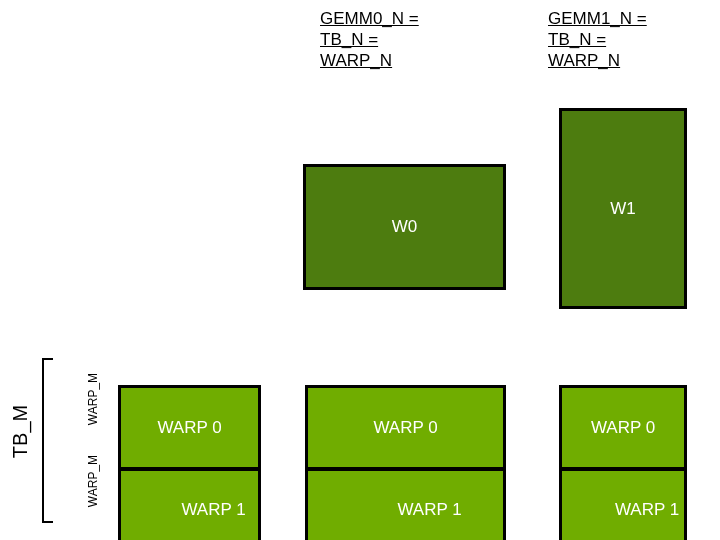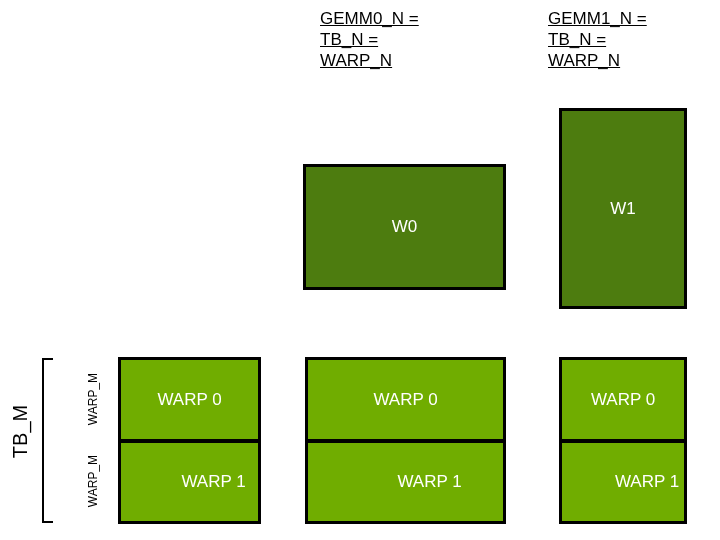--- a/index.html
+++ b/index.html
@@ -58,20 +58,21 @@
     left: 0;
     width: 100%;
     box-sizing: border-box;
     border: 3px solid #000000;
     background: #70ad00;
     display: flex;
     align-items: center;
     justify-content: center;
     color: #ffffff;
     font-size: 17px;
+    margin-top: 28px;
   }
   .warp-cell.top    { top: 0px;  height: 85px; }
   .warp-cell.bottom { top: 83px; height: 84px; padding-left: 48px; }
 
   
   #tb-bracket {
     position: absolute;
     left: 42px;
     top: 358px;
     width: 11px;

